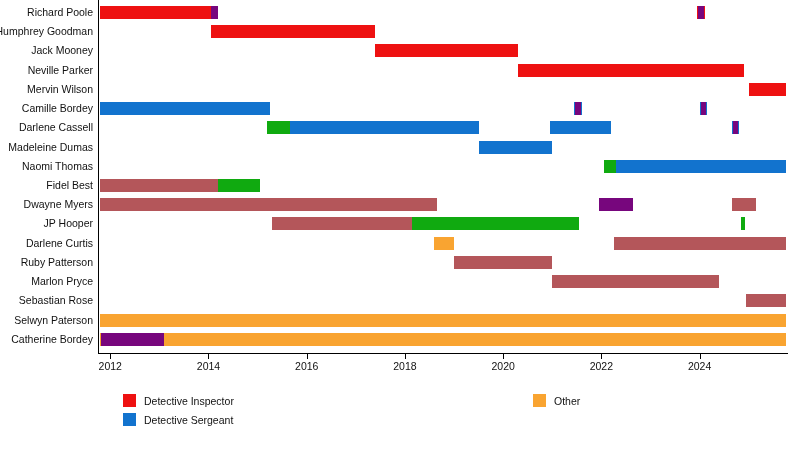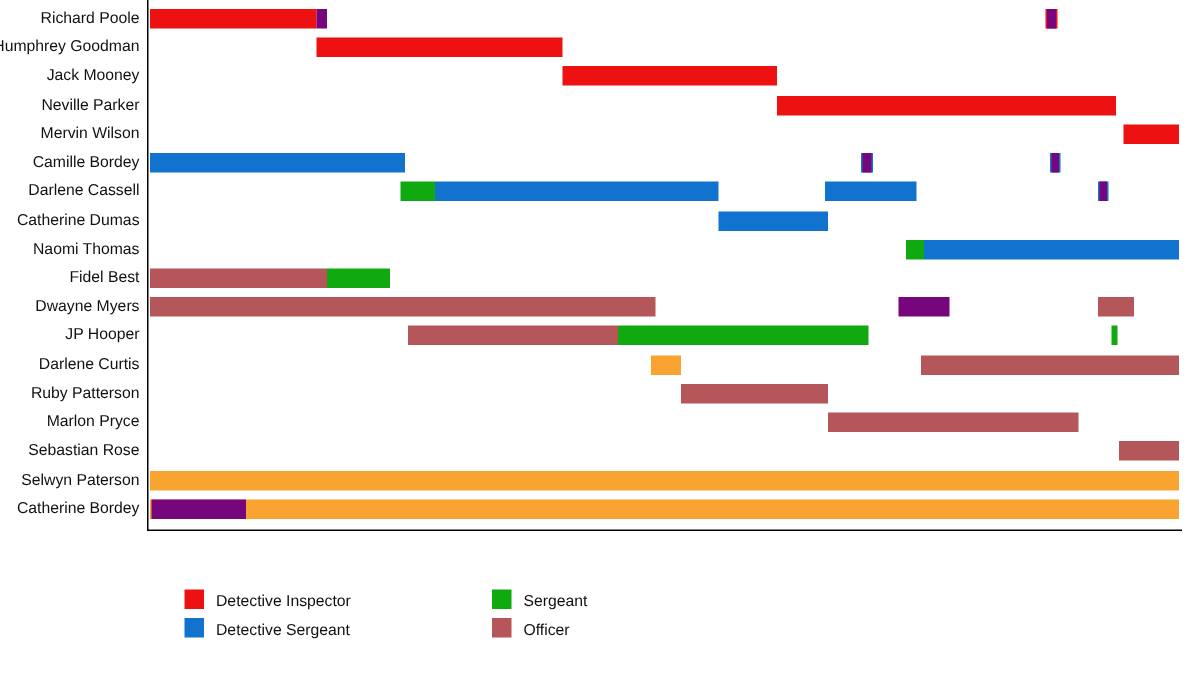--- a/index.html
+++ b/index.html
@@ -52,21 +52,21 @@
 <div id="chart-root">
 
   <div class="labels">
       <div class="row-label" style="top: 7px;">Richard Poole</div>
       <div class="row-label" style="top: 26.22px;">Humphrey Goodman</div>
       <div class="row-label" style="top: 45.44px;">Jack Mooney</div>
       <div class="row-label" style="top: 64.66px;">Neville Parker</div>
       <div class="row-label" style="top: 83.88px;">Mervin Wilson</div>
       <div class="row-label" style="top: 103.1px;">Camille Bordey</div>
       <div class="row-label" style="top: 122.32px;">Darlene Cassell</div>
-      <div class="row-label" style="top: 141.54px;">Catherine Dumas</div>
+      <div class="row-label" style="top: 141.54px;">Madeleine Dumas</div>
       <div class="row-label" style="top: 160.76px;">Naomi Thomas</div>
       <div class="row-label" style="top: 179.98px;">Fidel Best</div>
       <div class="row-label" style="top: 199.2px;">Dwayne Myers</div>
       <div class="row-label" style="top: 218.42px;">JP Hooper</div>
       <div class="row-label" style="top: 237.64px;">Darlene Curtis</div>
       <div class="row-label" style="top: 256.86px;">Ruby Patterson</div>
       <div class="row-label" style="top: 276.08px;">Marlon Pryce</div>
       <div class="row-label" style="top: 295.3px;">Sebastian Rose</div>
       <div class="row-label" style="top: 314.52px;">Selwyn Paterson</div>
       <div class="row-label" style="top: 333.74px;">Catherine Bordey</div>
@@ -107,27 +107,40 @@
       <div class="bar" style="left: 336.406px; width: 19.6441px; top: 236.64px; height: 13px; background: rgb(249, 164, 49);"></div>
       <div class="bar" style="left: 515.658px; width: 171.886px; top: 236.64px; height: 13px; background: rgb(180, 86, 90);"></div>
       <div class="bar" style="left: 356.05px; width: 98.2206px; top: 255.86px; height: 13px; background: rgb(180, 86, 90);"></div>
       <div class="bar" style="left: 454.27px; width: 166.975px; top: 275.08px; height: 13px; background: rgb(180, 86, 90);"></div>
       <div class="bar" style="left: 648.256px; width: 39.2883px; top: 294.3px; height: 13px; background: rgb(180, 86, 90);"></div>
       <div class="bar" style="left: 2.45552px; width: 685.089px; top: 313.52px; height: 13px; background: rgb(249, 164, 49);"></div>
       <div class="bar" style="left: 2.45552px; width: 685.089px; top: 332.74px; height: 13px; background: rgb(249, 164, 49);"></div>
       <div class="bar" style="left: 3.43772px; width: 62.8612px; top: 332.74px; height: 13px; background: rgb(119, 6, 125);"></div>
     </div>
 
+  <div class="ticks">
+      <div class="tick" style="left: 12.2776px;"></div>
+      <div class="tick-label" style="left: 12.2776px;">2012</div>
+      <div class="tick" style="left: 110.498px;"></div>
+      <div class="tick-label" style="left: 110.498px;">2014</div>
+      <div class="tick" style="left: 208.719px;"></div>
+      <div class="tick-label" style="left: 208.719px;">2016</div>
+      <div class="tick" style="left: 306.94px;"></div>
+      <div class="tick-label" style="left: 306.94px;">2018</div>
+      <div class="tick" style="left: 405.16px;"></div>
+      <div class="tick-label" style="left: 405.16px;">2020</div>
+      <div class="tick" style="left: 503.381px;"></div>
+      <div class="tick-label" style="left: 503.381px;">2022</div>
+      <div class="tick" style="left: 601.601px;"></div>
+      <div class="tick-label" style="left: 601.601px;">2024</div>
+    </div>
 
   <div class="legend">
       <div class="legend-col" style="left: 95px;">
         <div class="legend-item"><span class="swatch" style="background: rgb(238, 17, 17);"></span><span class="legend-text">Detective Inspector</span></div>
         <div class="legend-item"><span class="swatch" style="background: rgb(18, 115, 206);"></span><span class="legend-text">Detective Sergeant</span></div>
       </div>
-      <div class="legend-col" style="left: 300px;">
-        <div class="legend-item"><span class="swatch" style="background: rgb(16, 170, 16);"></span><span class="legend-text">Sergeant</span></div>
-        <div class="legend-item"><span class="swatch" style="background: rgb(180, 86, 90);"></span><span class="legend-text">Officer</span></div>
-      </div>
       <div class="legend-col" style="left: 505px;">
+        <div class="legend-item"><span class="swatch" style="background: rgb(249, 164, 49);"></span><span class="legend-text">Other</span></div>
       </div>
     </div>
 
 </div>
 
 </body></html>

